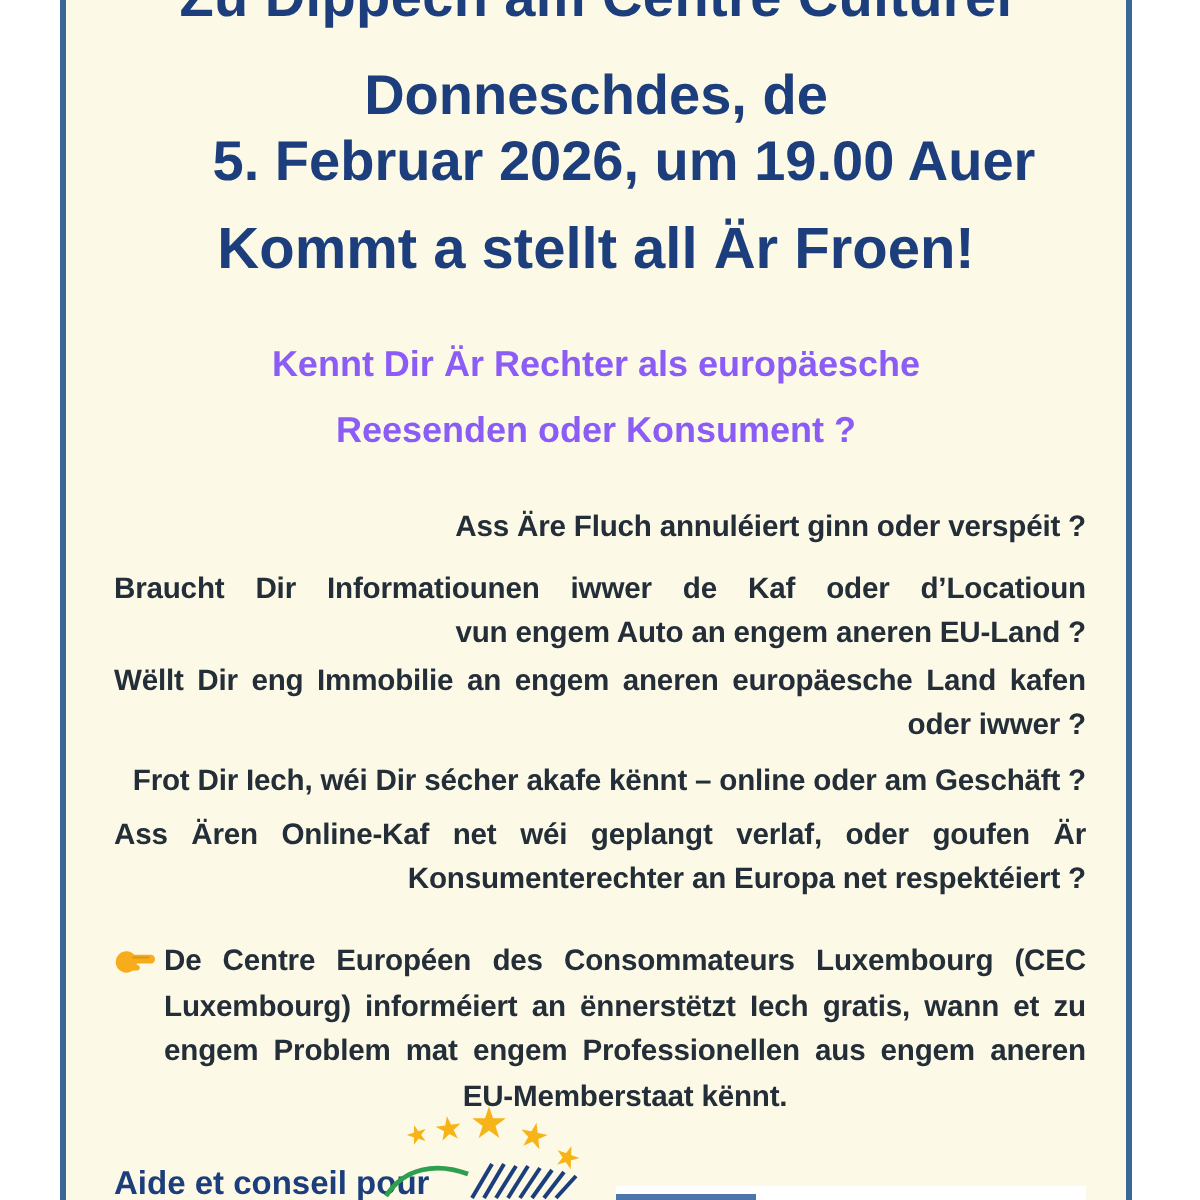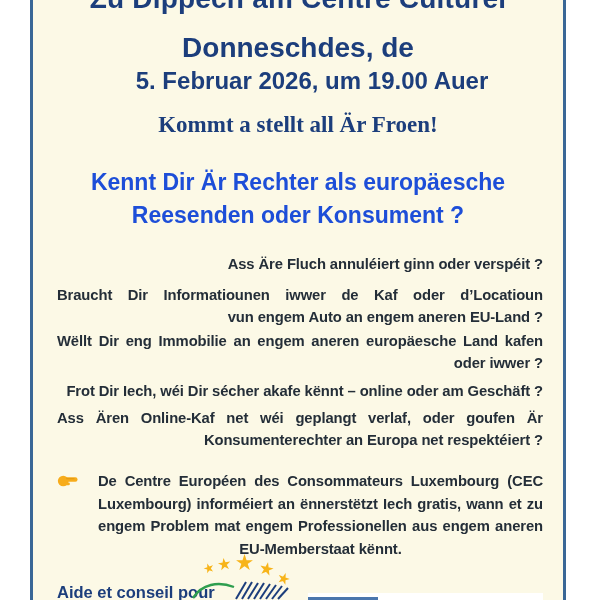--- a/index.html
+++ b/index.html
@@ -13,37 +13,37 @@
   .frame {
     position:absolute; left:30px; top:-40px; width:536px; height:680px;
     background:#FCF9E6; border:3px solid #3A6796;
   }
   .center-h {
     position:absolute; left:33px; width:530px; text-align:center;
     font-weight:bold; color:#1C3E7C; white-space:nowrap;
   }
   .venue   { top:-16px; font-size:28px; line-height:30px; letter-spacing:.2px; }
   .date1   { top:32px;  font-size:28px; line-height:32px; }
-  .date2   { top:65px;  font-size:24px; line-height:32px;padding-left:28px; }
-  .cta     { top:111px; font-size:23px; line-height:28px;font-family:Liberation Serif, serif; }
-  .title2  { top:166px; font-size:23px; line-height:33px; color:#1d4ed8; white-space:nowrap; }
+  .date2   { top:65px;  font-size:28px; line-height:32px;padding-left:28px; }
+  .cta     { top:111px; font-size:29px; line-height:28px; }
+  .title2  { top:166px; font-size:18px; line-height:33px; color:#8b5cf6; white-space:nowrap; }
   .title2 div { white-space:nowrap; }
 
   .q {
     position:absolute; left:57px; width:486px;
     color:#242E38; font-weight:bold; font-size:14.8px;
     line-height:21.5px; letter-spacing:-0.1px;
   }
   .q .ln      { display:block; text-align:right; white-space:nowrap; }
   .q .ln.just { white-space:normal; text-align:justify; text-align-last:justify; }
 
   .bullet-block { position:absolute; left:57px; top:470px; width:486px; }
   .finger { position:absolute; left:0; top:3px; width:21px; height:15px; }
   .bullet-text {
-    margin-left:41px; color:#242E38; font-weight:bold; font-size:14.8px;
+    margin-left:25px; color:#242E38; font-weight:bold; font-size:14.8px;
     line-height:22.5px; letter-spacing:-0.1px;
   }
   .bullet-text .ln      { display:block; text-align:center; white-space:nowrap; }
   .bullet-text .ln.just { white-space:normal; text-align:justify; text-align-last:justify; }
 
   .tagline {
     position:absolute; left:57px; top:582px; color:#1C3E7C;
     font-weight:bold; font-size:16.5px; line-height:20px; white-space:nowrap;
   }
   .ecc-logo { position:absolute; left:190px; top:553px; width:118px; height:47px; }

